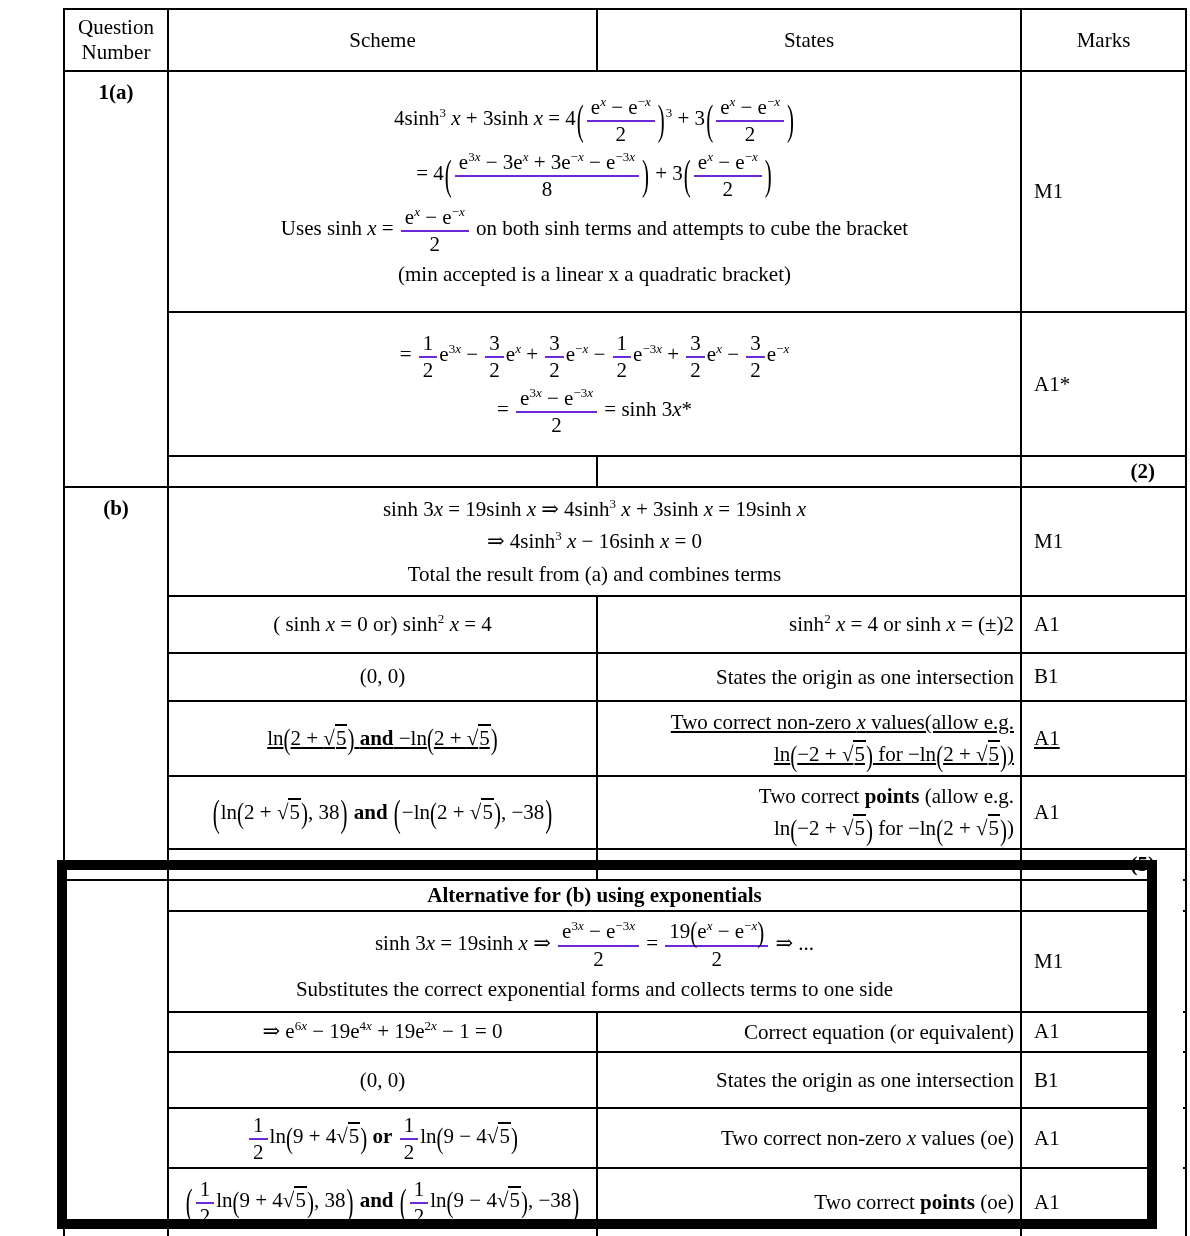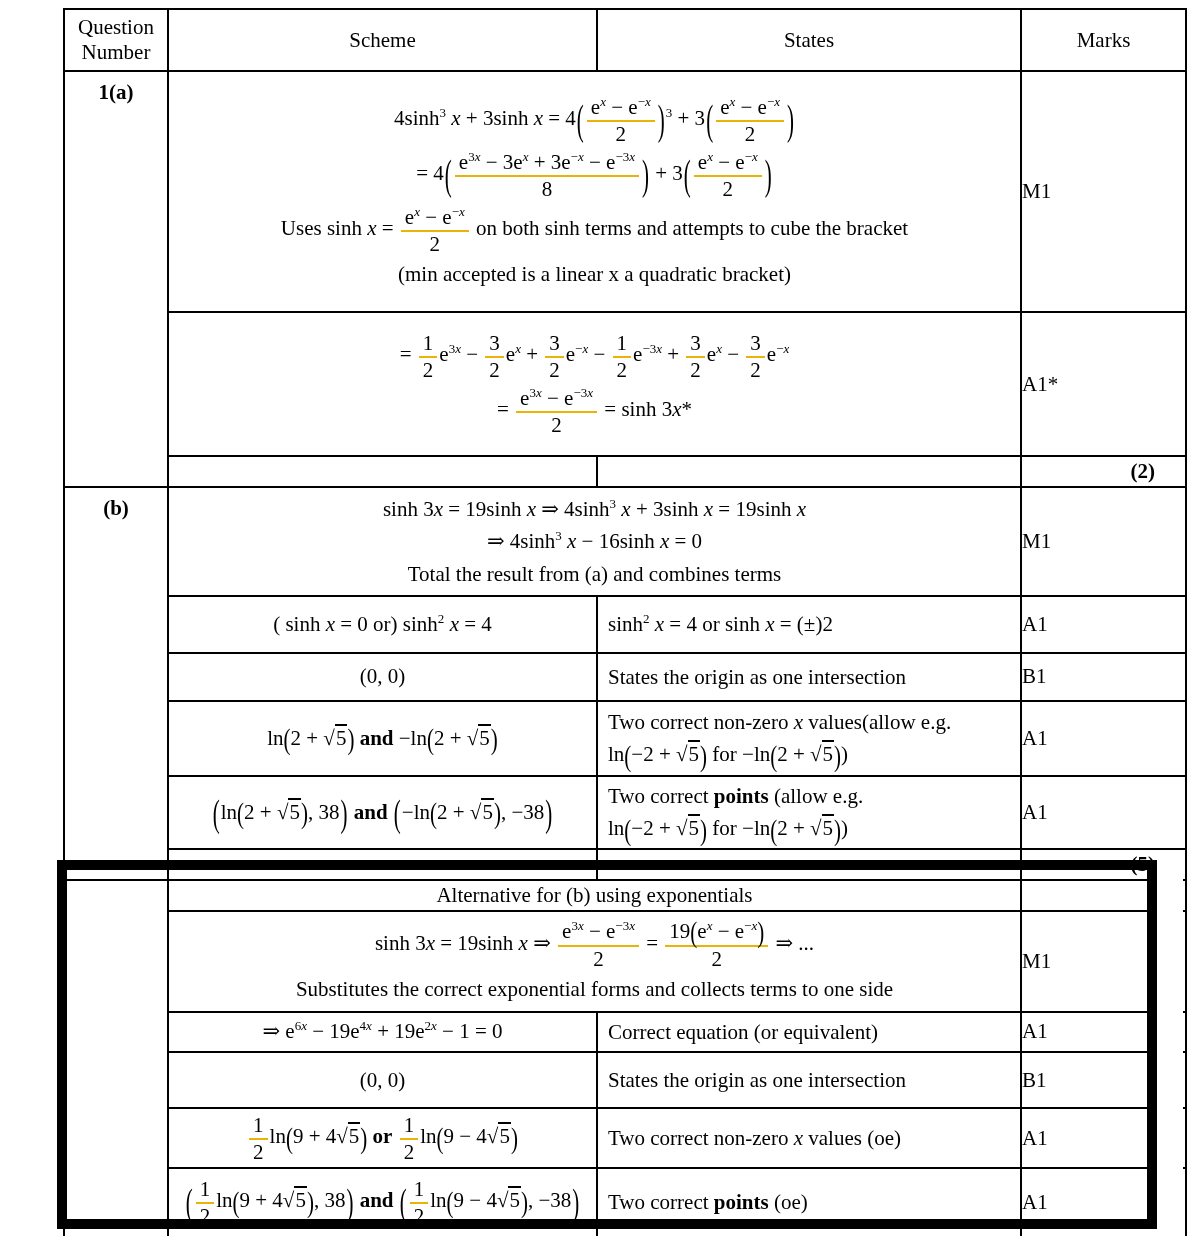--- a/index.html
+++ b/index.html
@@ -3,30 +3,30 @@
 <meta charset="utf-8">
 <style>
   html,body{margin:0;padding:0;background:#fff;}
   body{width:1190px;height:1236px;position:relative;overflow:hidden;
        font-family:"Liberation Serif","DejaVu Serif",serif;color:#000;}
   table{position:absolute;left:63px;top:8px;border-collapse:collapse;table-layout:fixed;}
   td,th{border:2px solid #000;padding:2px 4px;font-size:21px;font-weight:normal;vertical-align:middle;}
   th{text-align:center;}
   .qcell{vertical-align:top;text-align:center;font-weight:bold;padding-top:8px;}
   .scheme{text-align:center;}
-  .notes{text-align:left;padding-left:10px;padding-right:6px;}
-  .mark{padding-left:0;}
+  .notes{text-align:right;padding-left:10px;padding-right:6px;}
+  .mark{padding-left:12px;}
   .subtotal{text-align:right;font-weight:bold;padding-right:30px;}
   .totalcell{font-weight:bold;text-align:center;}
-  .title-bold{font-weight:normal;text-align:center;}
+  .title-bold{font-weight:bold;text-align:center;}
   .ml{margin:6px 0;line-height:1.25;}
   .nl{line-height:1.45;margin:2px 0;}
   
   .fr{display:inline-block;vertical-align:middle;text-align:center;padding:0 2px;line-height:1.05;}
-  .fr .nu{display:block;padding:0 4px 2px;border-bottom:2px solid #eab308;text-align:center;}
+  .fr .nu{display:block;padding:0 4px 2px;border-bottom:2px solid #6d28d9;text-align:center;}
   .fr .de{display:block;padding-top:1px;}
   sup{font-size:62%;line-height:0;vertical-align:super;}
   .sq{white-space:nowrap;}
   .vin{border-top:2px solid #000;padding:0 1px;}
   .bp,.bp2,.bp3{display:inline-block;vertical-align:middle;line-height:1;}
   .bp{transform:scaleY(2.05);padding:0 1px;}
   .bp2{transform:scaleY(1.45);}
   .bp3{transform:scaleY(1.85);padding:0 1px;}
   i{font-style:italic;}
   b{font-weight:bold;}
@@ -95,21 +95,21 @@
   </tr>
 
   <tr style="height:48px;">
     <td class="scheme">(0, 0)</td>
     <td class="notes">
       <div class="nl">States the origin as one intersection</div>
     </td>
     <td class="mark">B1</td>
   </tr>
 
-  <tr style="height:75px;">
+  <tr style="height:75px;text-decoration:underline;">
     <td class="scheme">ln<span class="bp2">(</span>2 + <span class="sq">√<span class="vin">5</span></span><span class="bp2">)</span> <b>and</b> −ln<span class="bp2">(</span>2 + <span class="sq">√<span class="vin">5</span></span><span class="bp2">)</span></td>
     <td class="notes">
       <div class="nl">Two correct non-zero <i>x</i> values(allow e.g.</div>
       <div class="nl">ln<span class="bp2">(</span>−2 + <span class="sq">√<span class="vin">5</span></span><span class="bp2">)</span> for −ln<span class="bp2">(</span>2 + <span class="sq">√<span class="vin">5</span></span><span class="bp2">)</span>)</div>
     </td>
     <td class="mark">A1</td>
   </tr>
 
   <tr style="height:61px;">
     <td class="scheme"><span class="bp3">(</span>ln<span class="bp2">(</span>2 + <span class="sq">√<span class="vin">5</span></span><span class="bp2">)</span>, 38<span class="bp3">)</span> <b>and</b> <span class="bp3">(</span>−ln<span class="bp2">(</span>2 + <span class="sq">√<span class="vin">5</span></span><span class="bp2">)</span>, −38<span class="bp3">)</span></td>

